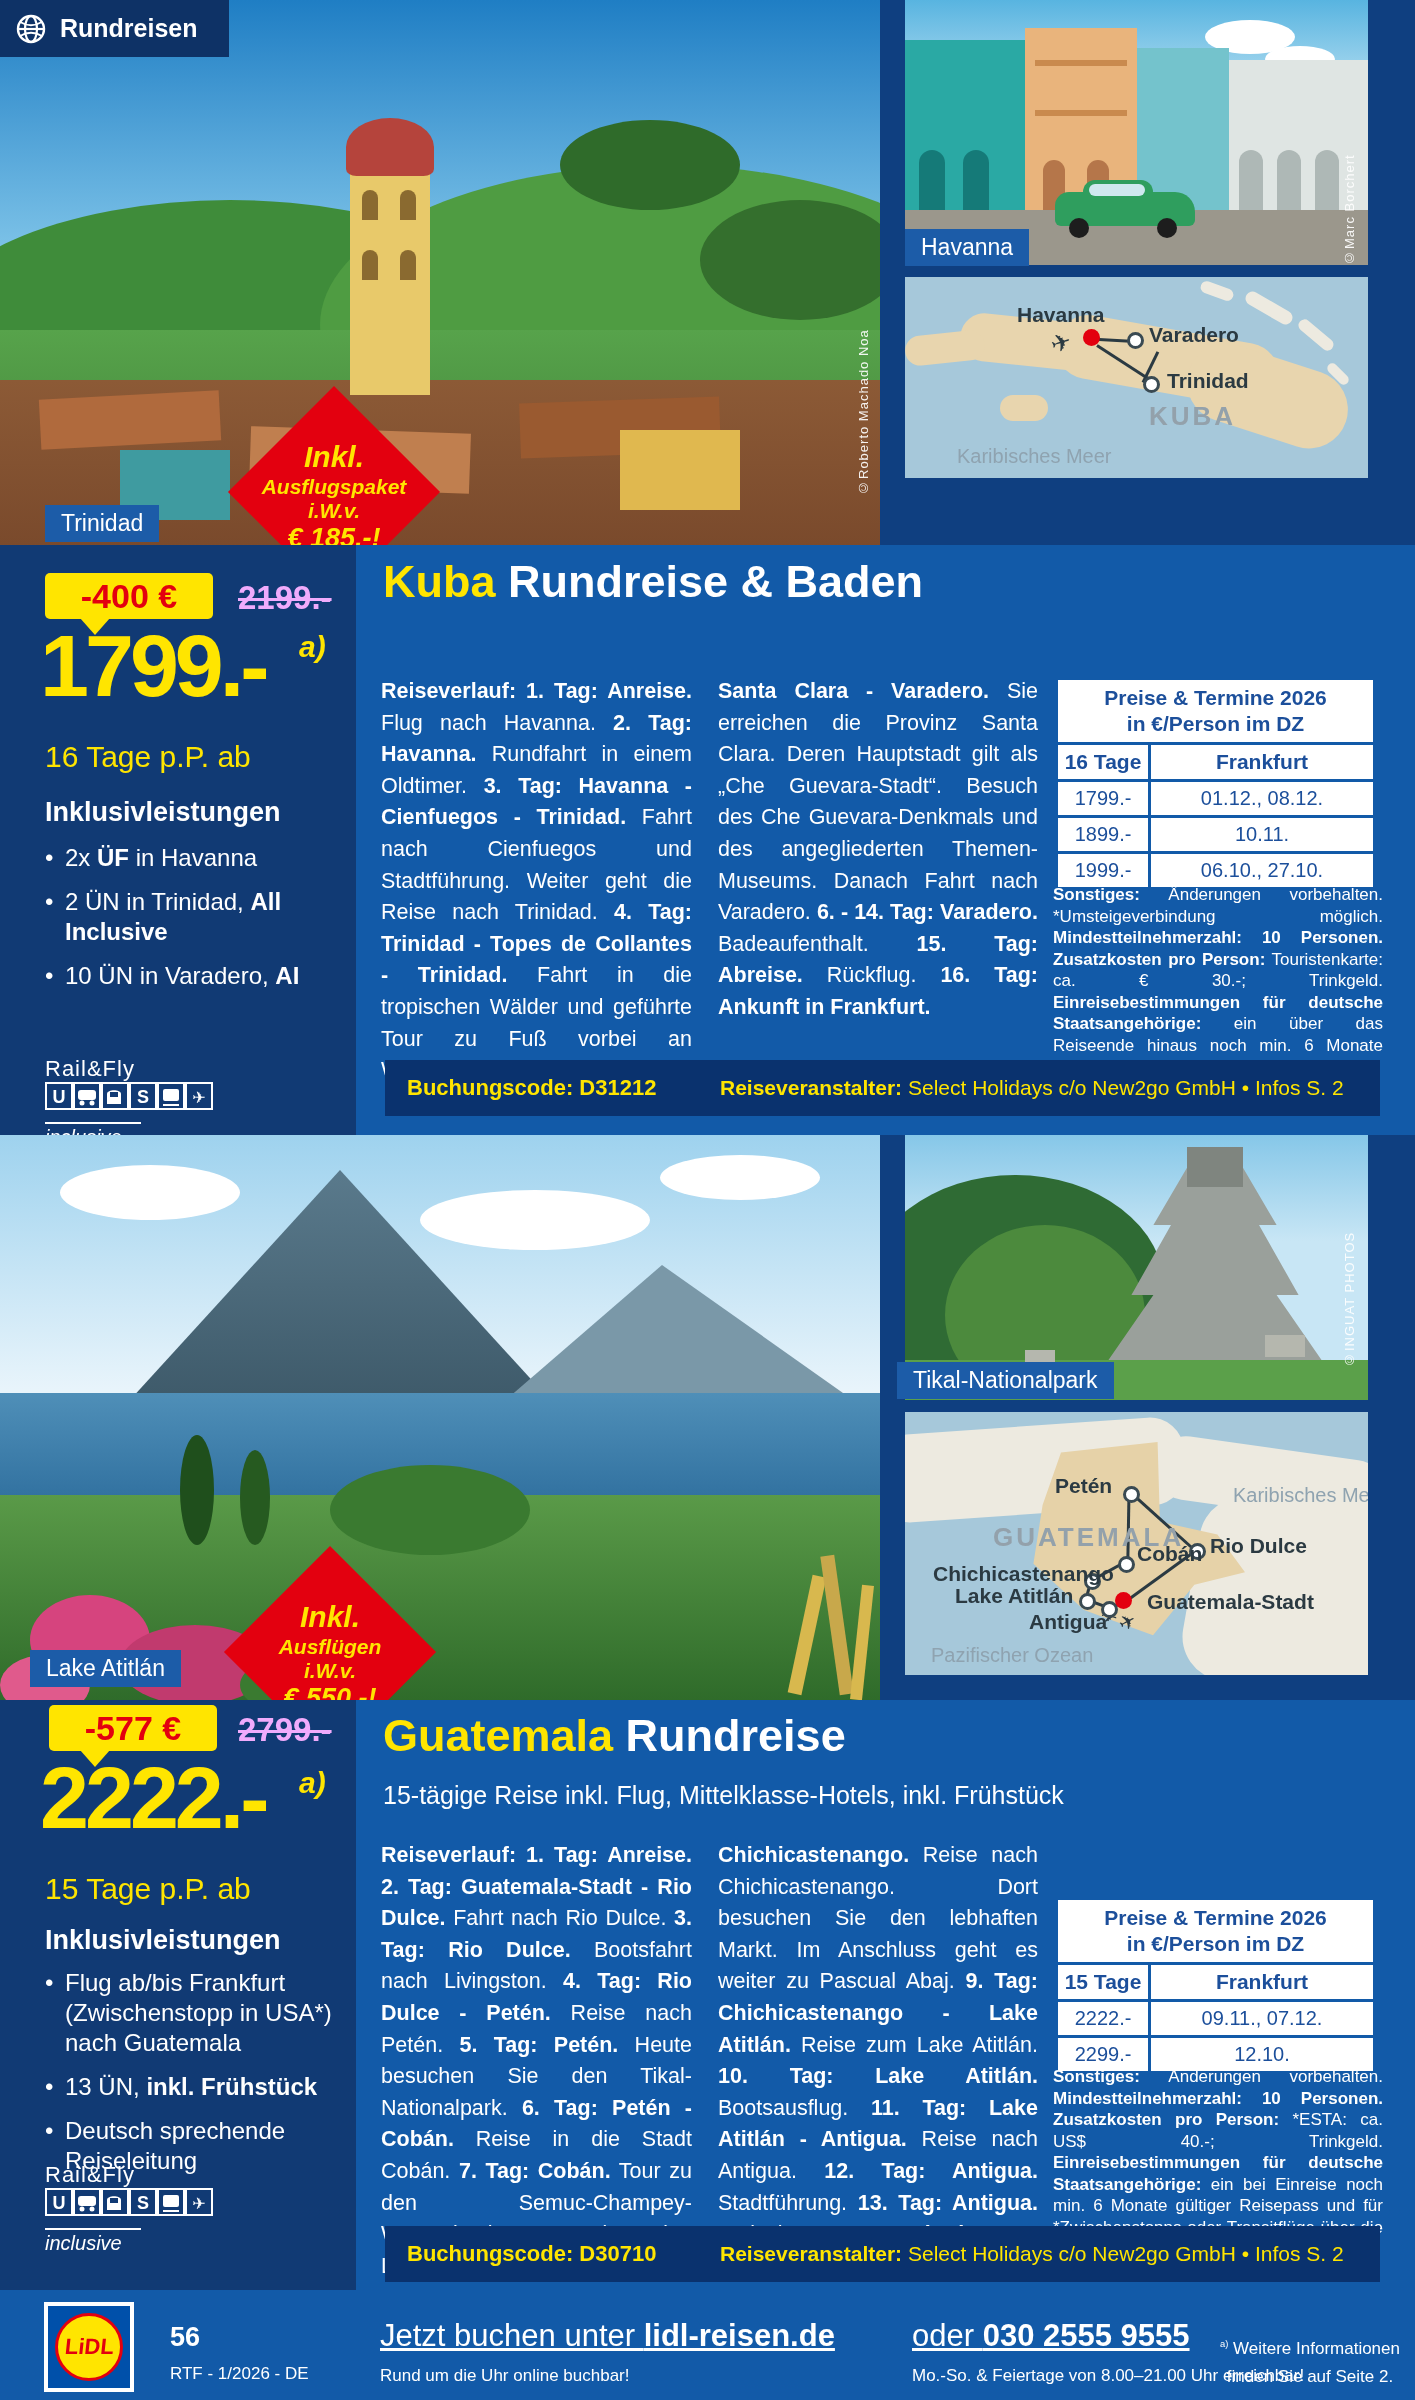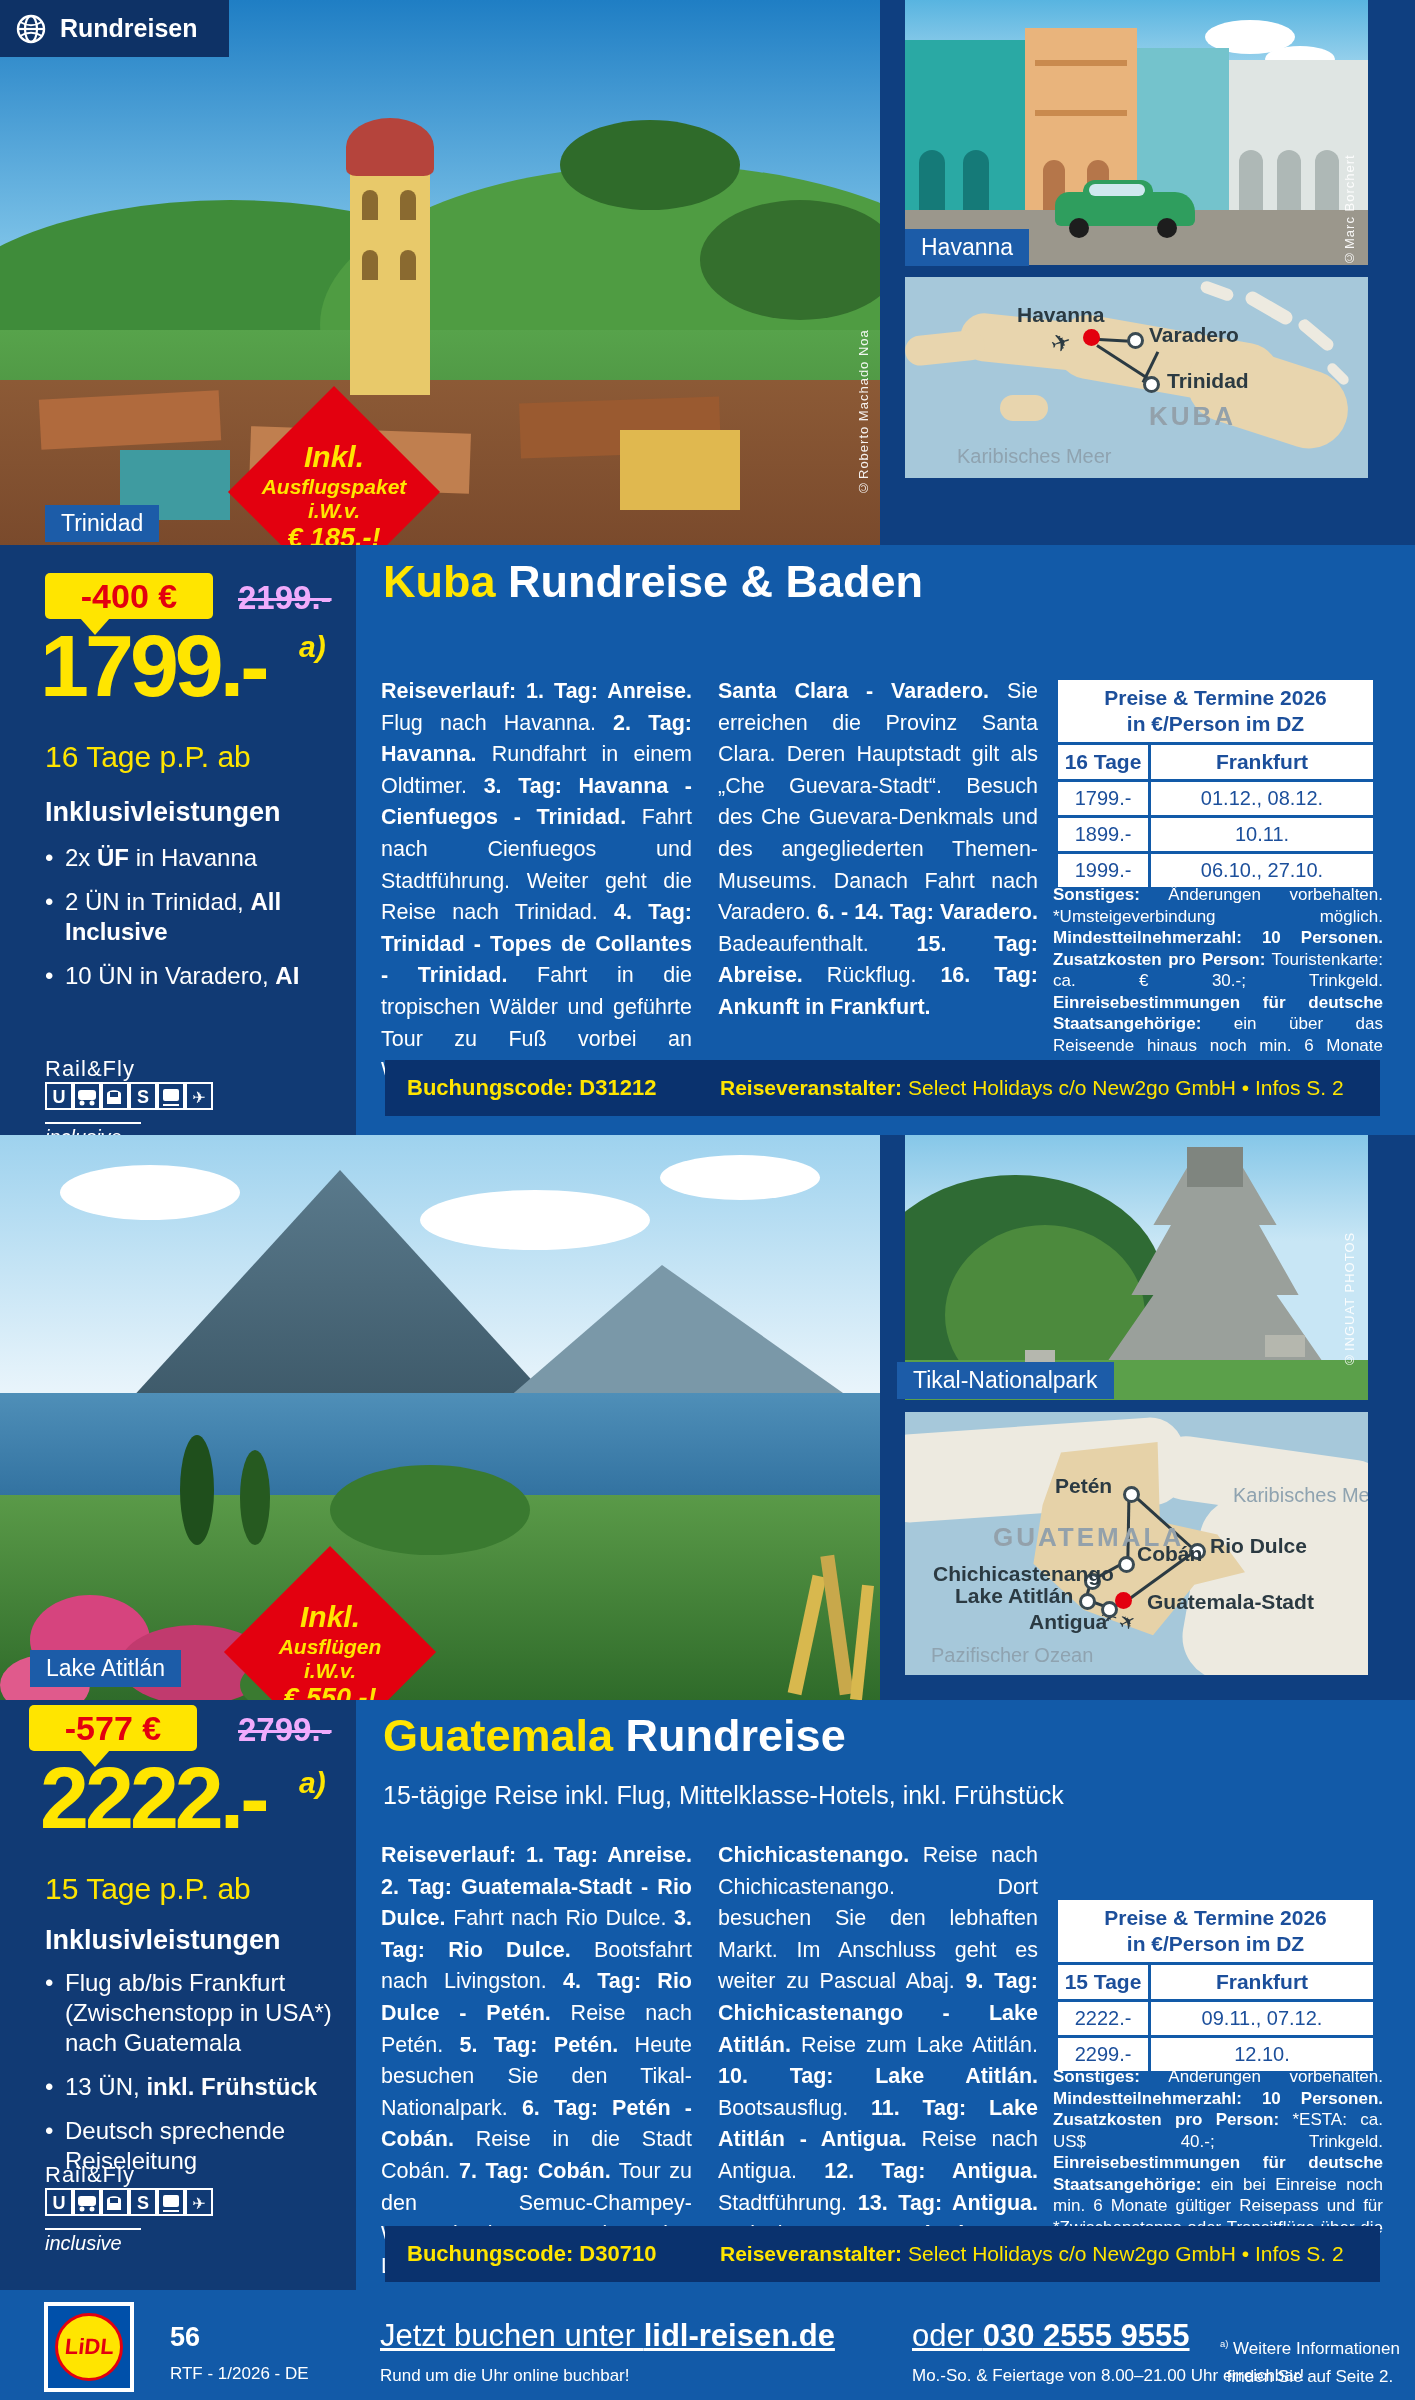--- a/index.html
+++ b/index.html
@@ -354,21 +354,21 @@
   <div class="abs diamond-text" style="left:225px;top:1600px;width:210px;">
     <div class="dl1">Inkl.</div>
     <div class="dl2">Ausflügen</div>
     <div class="dl3">i.W.v.</div>
     <div class="dl4">€ 550.-!</div>
   </div>
 
   <div class="abs content-bg" style="left:0;top:1700px;width:1415px;height:590px;"></div>
   <div class="abs leftcol" style="left:0;top:1700px;width:356px;height:590px;"></div>
 
-  <div class="abs disc-badge" style="left:29px;top:1705px;width:168px;height:46px;">-577 €</div>
+  <div class="abs disc-badge" style="left:49px;top:1705px;width:168px;height:46px;">-577 €</div>
   <div class="abs disc-tail" style="left:80px;top:1750px;"></div>
   <div class="abs old-price" style="left:238px;top:1711px;">2799.-</div>
   <div class="abs big-price" style="left:40px;top:1754px;">2222.-</div>
   <div class="abs price-ref" style="left:299px;top:1766px;">a)</div>
   <div class="abs duration" style="left:45px;top:1872px;">15 Tage p.P. ab</div>
   <div class="abs incl-title" style="left:45px;top:1925px;">Inklusivleistungen</div>
   <ul class="abs bullets" style="left:45px;top:1968px;">
     <li><span>Flug ab/bis Frankfurt (Zwischenstopp in USA*) nach Guatemala</span></li>
     <li><span>13 ÜN, </span><span class="seg-b">inkl. Frühstück</span></li>
     <li><span>Deutsch sprechende Reiseleitung</span></li>

